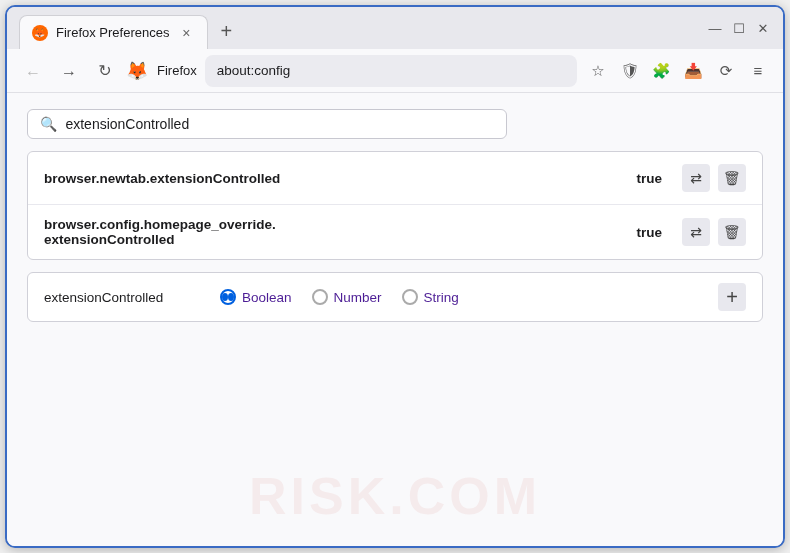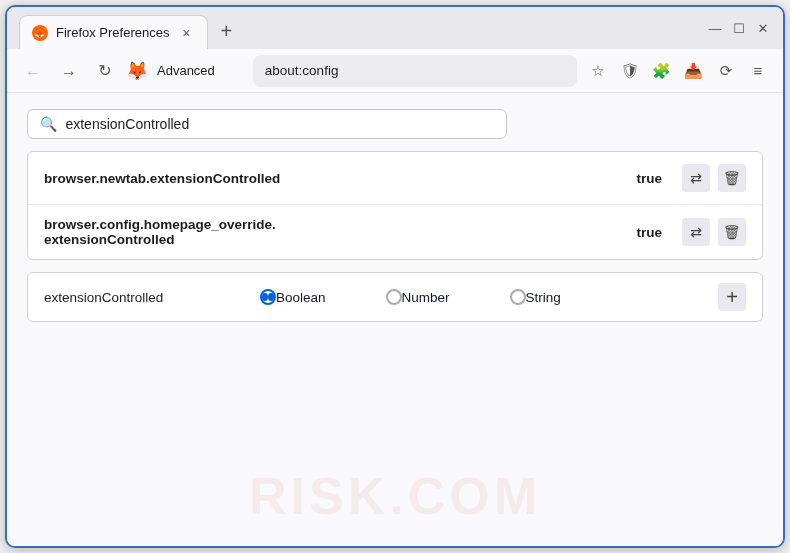--- a/index.html
+++ b/index.html
@@ -161,21 +161,20 @@
 
     .address-bar {
       flex: 1;
       display: flex;
       align-items: center;
       background: #ebebf0;
       border-radius: 8px;
       padding: 4px 12px;
       gap: 8px;
       height: 32px;
-      margin-left: 30px;
     }
 
     .address-text {
       font-size: 13.5px;
       color: #1c1c1e;
       flex: 1;
     }
 
     .nav-icons {
       display: flex;
@@ -346,24 +345,24 @@
 
     .radio-group {
       display: flex;
       gap: 20px;
       align-items: center;
     }
 
     .radio-item {
       display: flex;
       align-items: center;
+      gap: 6px;
       font-size: 13.5px;
-      color: #0f172a;
-      cursor: pointer;
-      margin-left: 40px;
+      color: #4c1d95;
+      cursor: pointer;
     }
 
     .radio-circle {
       width: 16px;
       height: 16px;
       border-radius: 50%;
       border: 2px solid #aaa;
       display: flex;
       align-items: center;
       justify-content: center;
@@ -417,21 +416,21 @@
       <div class="win-btn">☐</div>
       <div class="win-btn">✕</div>
     </div>
   </div>
 
   <div class="nav-bar">
     <div class="nav-btn disabled">←</div>
     <div class="nav-btn">→</div>
     <div class="nav-btn">↻</div>
     <div class="firefox-logo">🦊</div>
-    <span style="font-size:13px;font-weight:500;color:#1c1c1e;">Advanced</span>
+    <span style="font-size:13px;font-weight:500;color:#1c1c1e;">Firefox</span>
     <div class="address-bar">
       <span class="address-text">about:config</span>
     </div>
     <div class="nav-icons">
       <div class="nav-icon">☆</div>
       <div class="nav-icon">🛡</div>
       <div class="nav-icon">🧩</div>
       <div class="nav-icon">📥</div>
       <div class="nav-icon">⟳</div>
       <div class="nav-icon">≡</div>

